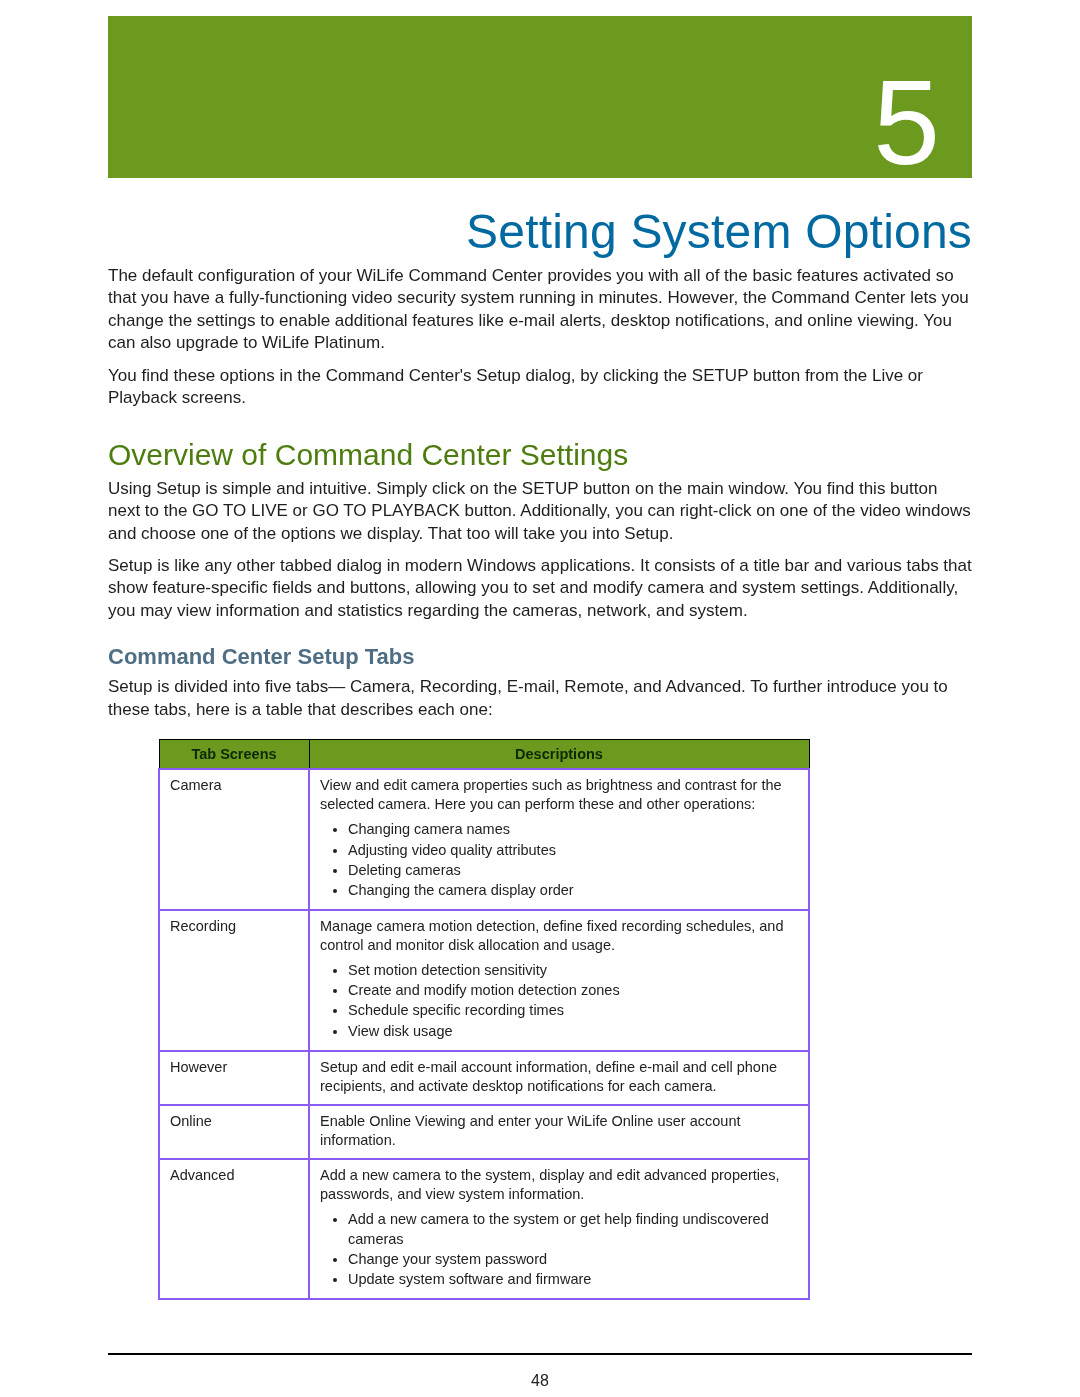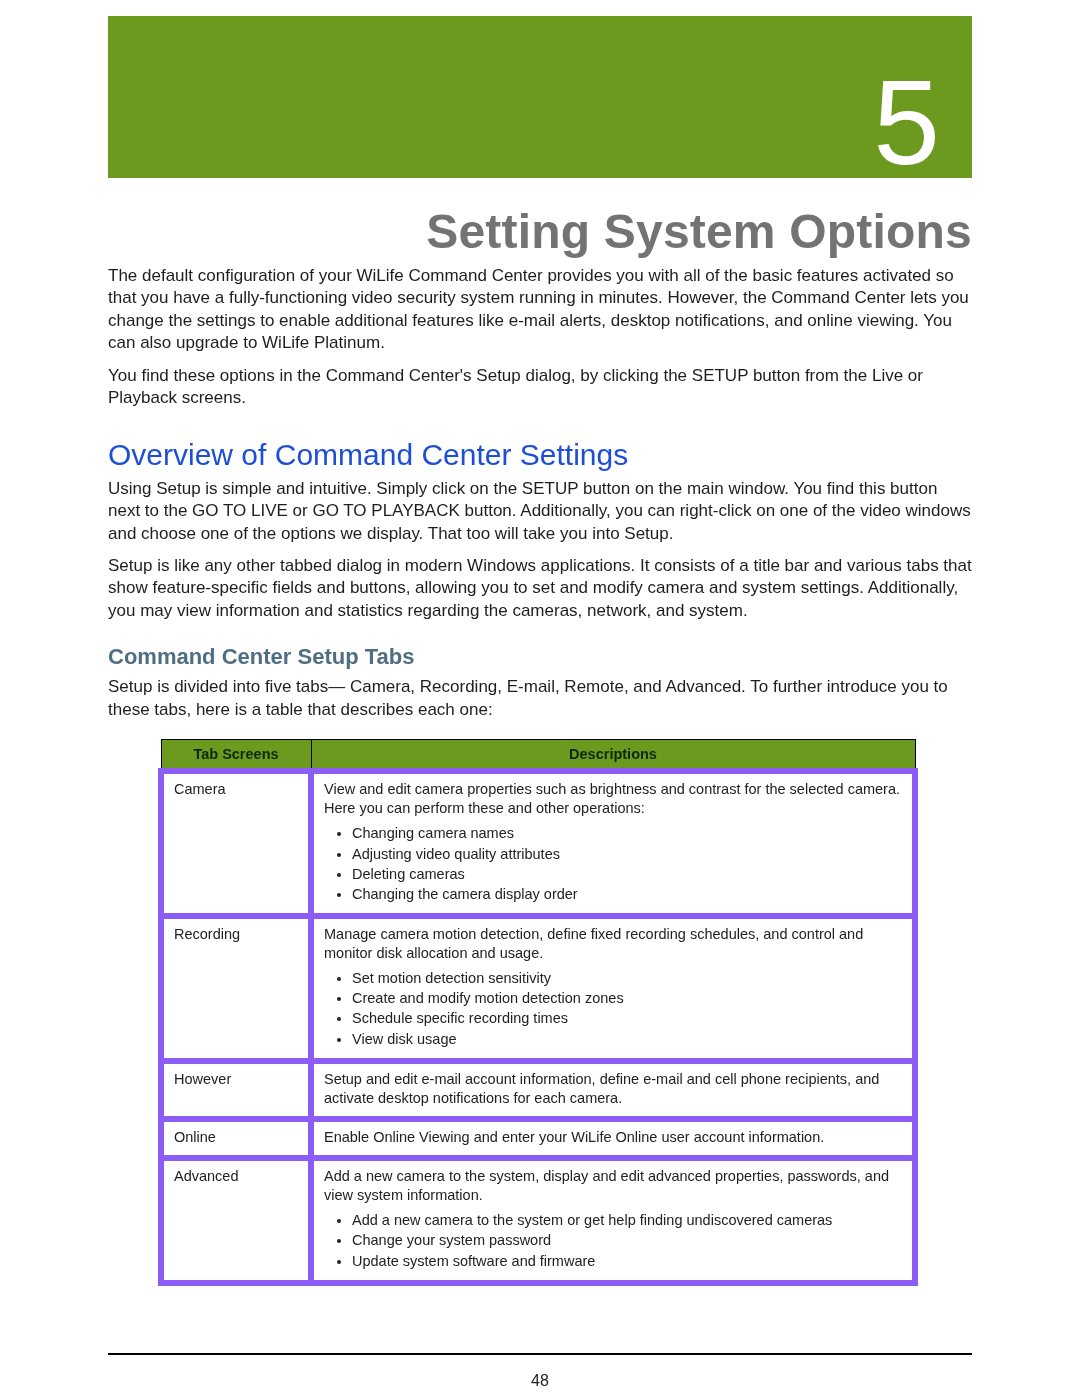--- a/index.html
+++ b/index.html
@@ -35,65 +35,65 @@
     font-weight: 400;
     font-family: "Helvetica Neue", Arial, sans-serif;
   }
   .content {
     margin: 0 108px;
   }
   .chapter-title {
     margin-top: 26px;
     text-align: right;
     font-size: 48px;
-    font-weight: 700;
-    color: #737373;
+    font-weight: 400;
+    color: #0369a1;
     letter-spacing: 0.2px;
   }
   .intro p,
   .section p,
   .subsection p {
     font-size: 17px;
     line-height: 1.32;
     margin: 6px 0 10px 0;
     color: #1e1e1e;
   }
   .intro { margin-top: 6px; }
   .section-heading {
     font-size: 30px;
     font-weight: 400;
-    color: #1d4ed8;
+    color: #4d7c0f;
     margin-top: 28px;
     margin-bottom: 2px;
   }
   .subsection-heading {
     font-size: 22px;
     font-weight: 700;
     color: #4f6e84;
     margin-top: 22px;
     margin-bottom: 2px;
   }
   table.tabs {
     border-collapse: collapse;
-    width: 760px;
+    width: 652px;
     margin-top: 18px;
     margin-left: 50px;
     font-size: 14.5px;
   }
   table.tabs th {
     background: #6b9a1f;
     color: #0c2a07;
     font-weight: 700;
     text-align: center;
     padding: 6px 8px;
     border: 1px solid #000;
   }
   table.tabs th.col-name { width: 150px; }
   table.tabs td {
-    border: 6px solid #8b5cf6;
+    border: 2px solid #8b5cf6;
     vertical-align: top;
     padding: 6px 10px 8px 10px;
     line-height: 1.32;
   }
   table.tabs td.name-cell { white-space: nowrap; }
   table.tabs ul {
     margin: 6px 0 0 0;
     padding-left: 28px;
   }
   table.tabs ul li {

